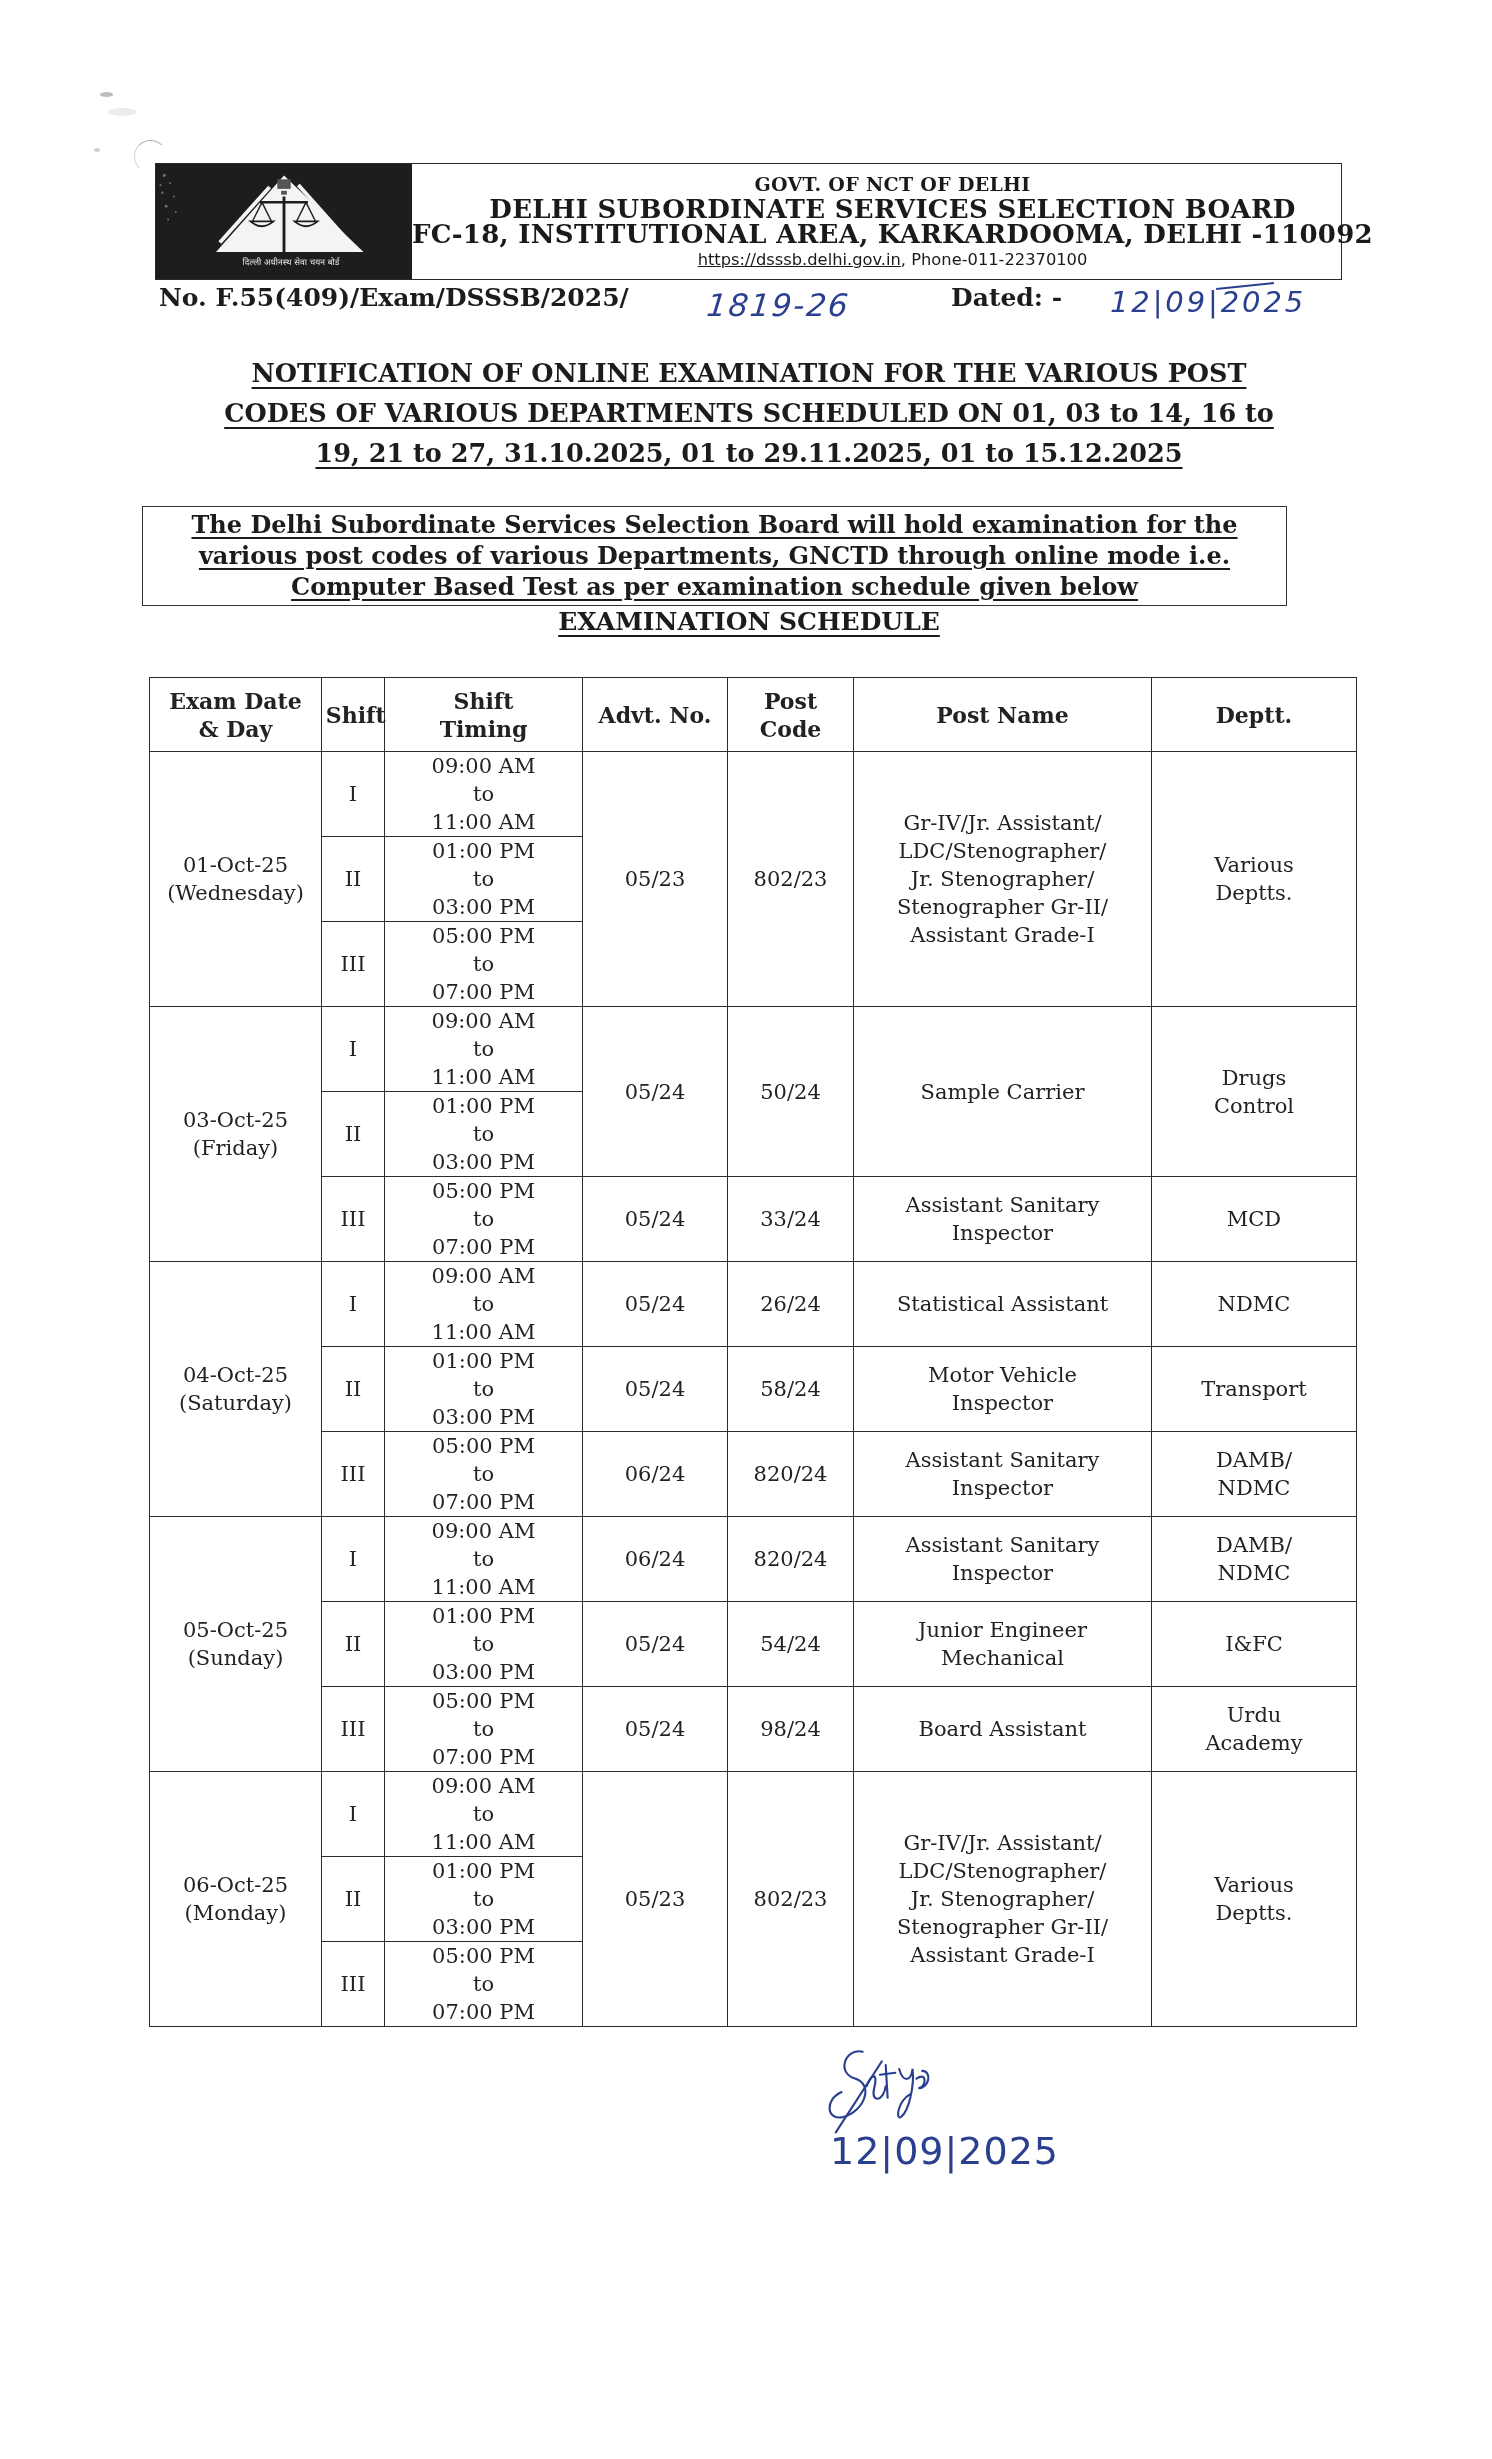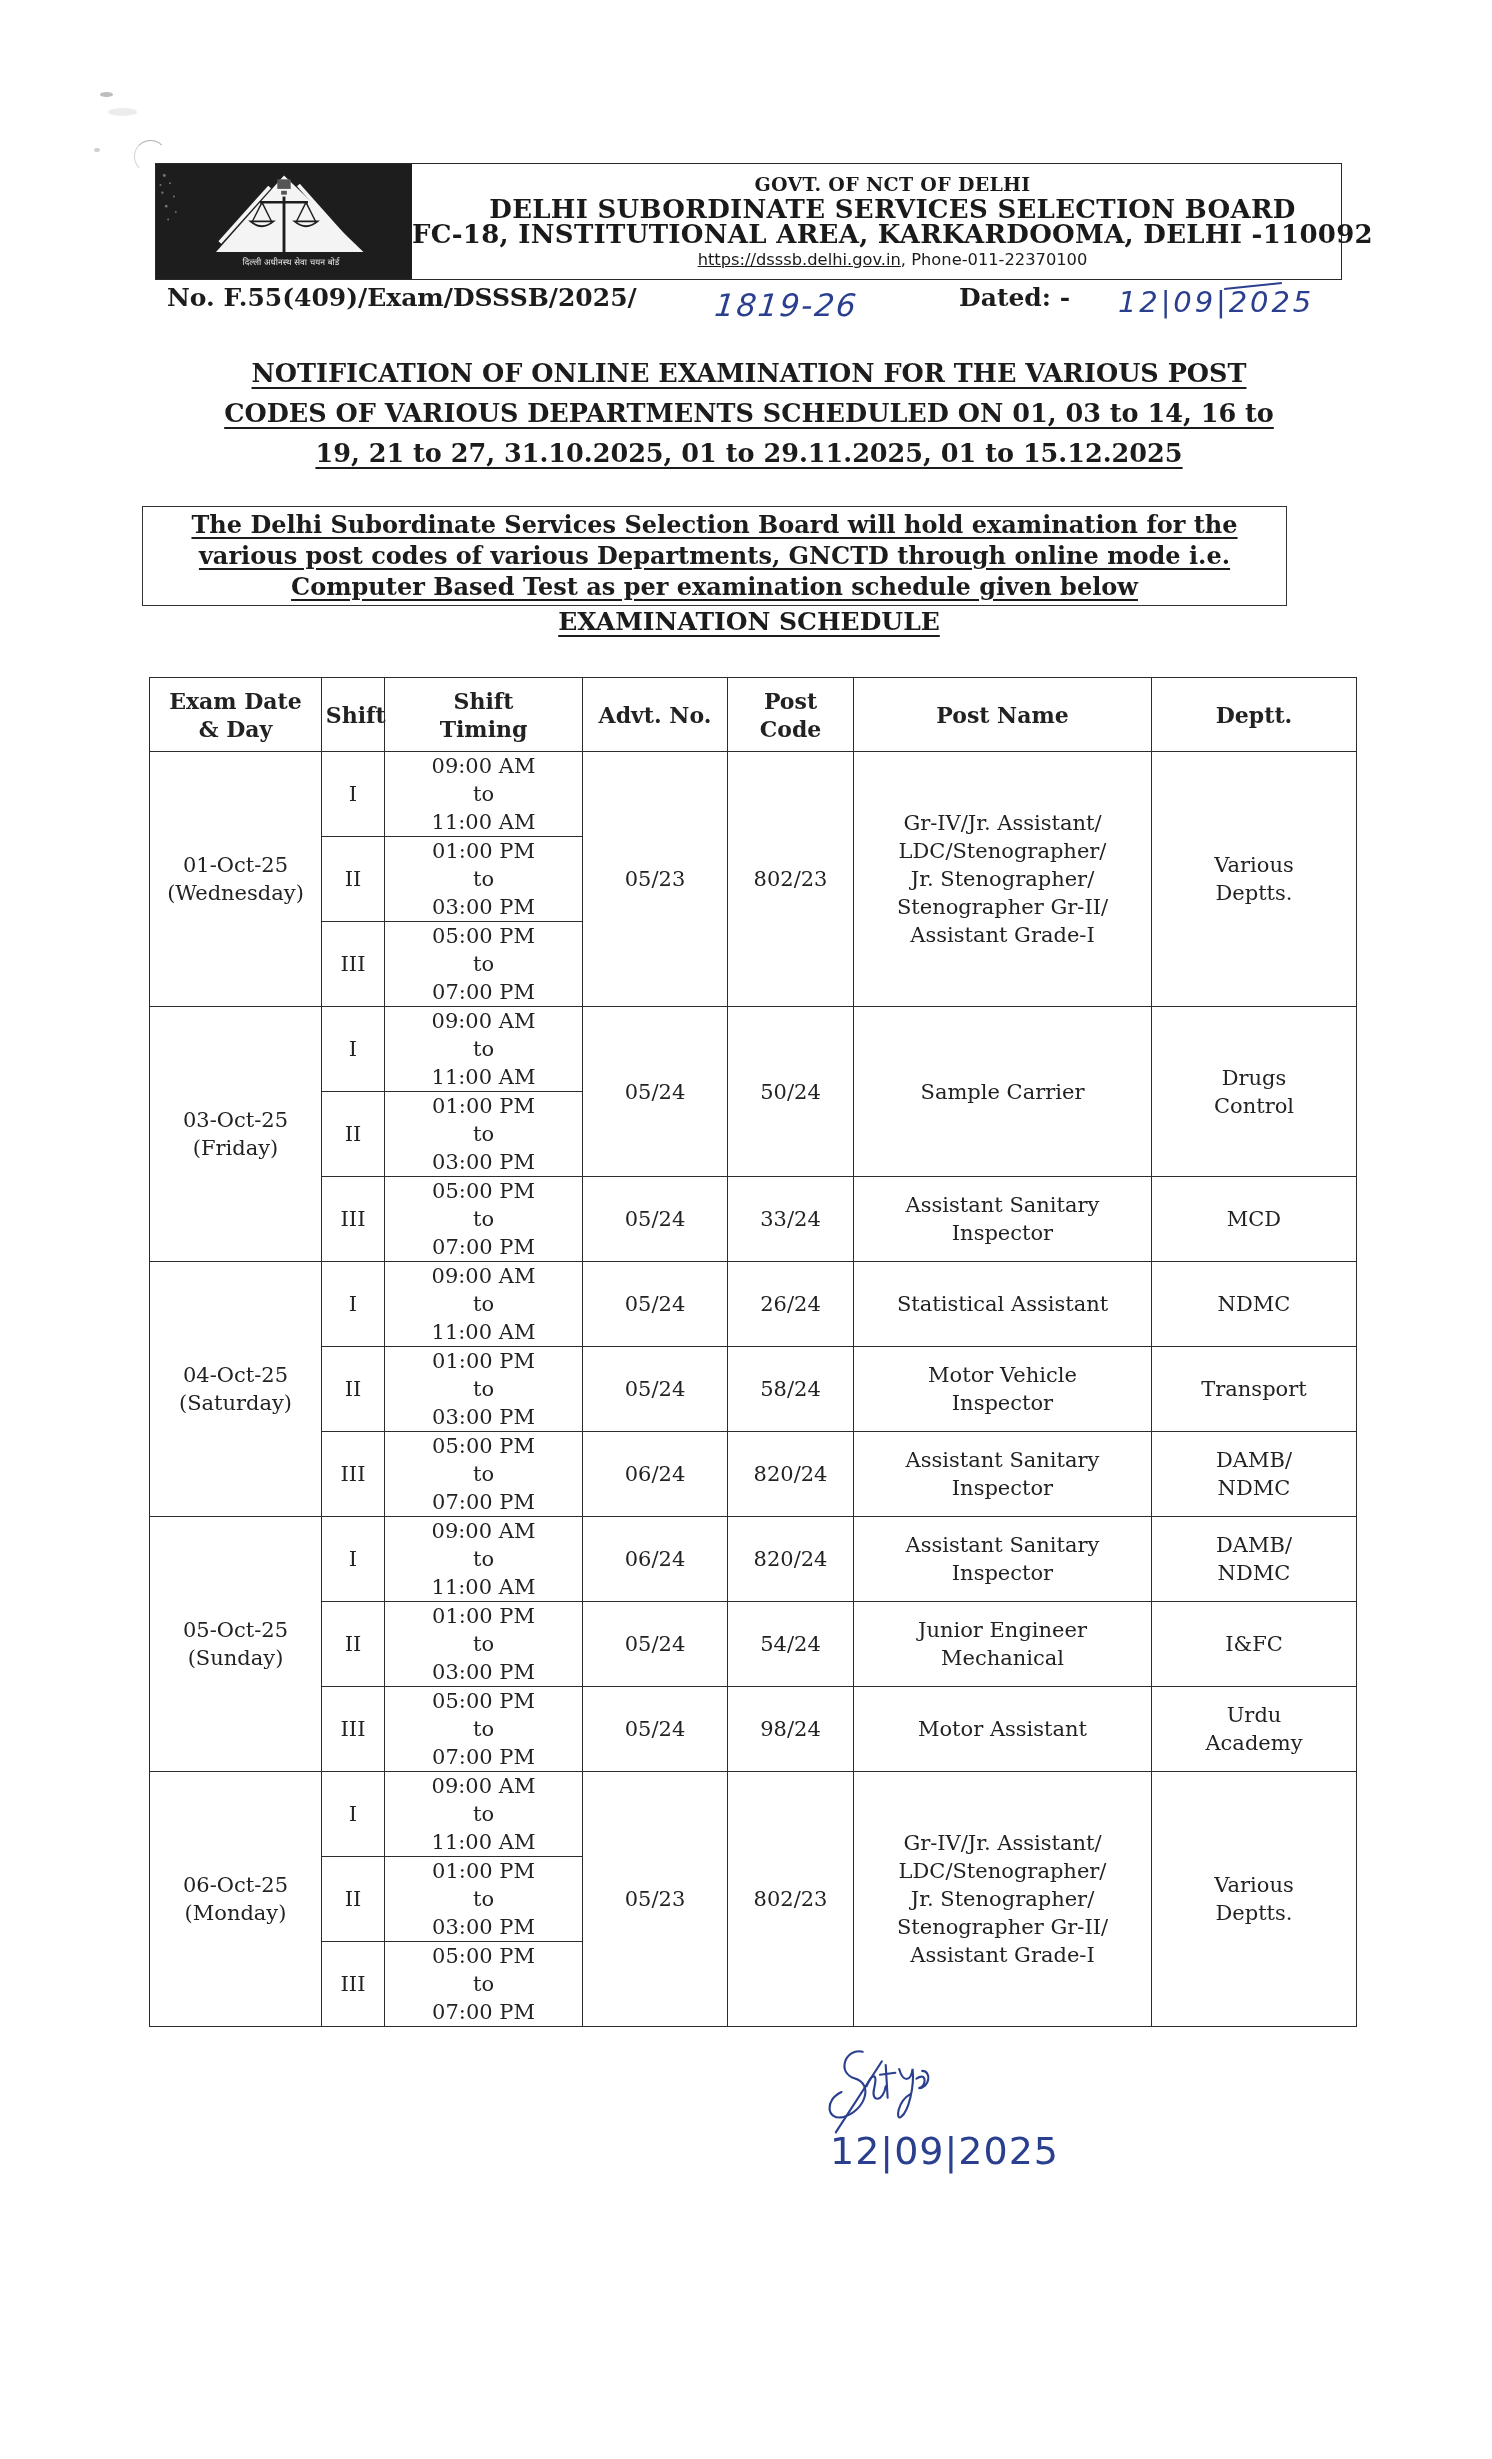--- a/index.html
+++ b/index.html
@@ -72,21 +72,21 @@
       color: #1a1a1a;
       white-space: nowrap;
     }
     .lh-contact a {
       color: #1a1a1a;
       text-decoration: underline;
     }
     
     .ref-line {
       position: absolute;
-      left: 167px;
+      left: 159px;
       top: 281px;
       width: 1191px;
       height: 48px;
     }
     .ref-no {
       position: absolute;
       left: 0; top: 1.9px;
       font-family: "DejaVu Serif", serif;
       font-weight: bold;
       font-size: 25px;
@@ -498,21 +498,21 @@
         <td>III</td>
         <td>
           <div class="timing">
             <span>05:00 PM</span>
             <span>to</span>
             <span>07:00 PM</span>
           </div>
         </td>
         <td class="multiline" rowspan="1">05/24</td>
         <td class="multiline" rowspan="1">98/24</td>
-        <td class="multiline" rowspan="1">Motor Assistant</td>
+        <td class="multiline" rowspan="1">Board Assistant</td>
         <td class="multiline" rowspan="1">Urdu
 Academy</td>
       </tr>
       <tr>
         <td class="multiline" rowspan="3">06-Oct-25
 (Monday)</td>
         <td>I</td>
         <td>
           <div class="timing">
             <span>09:00 AM</span>

